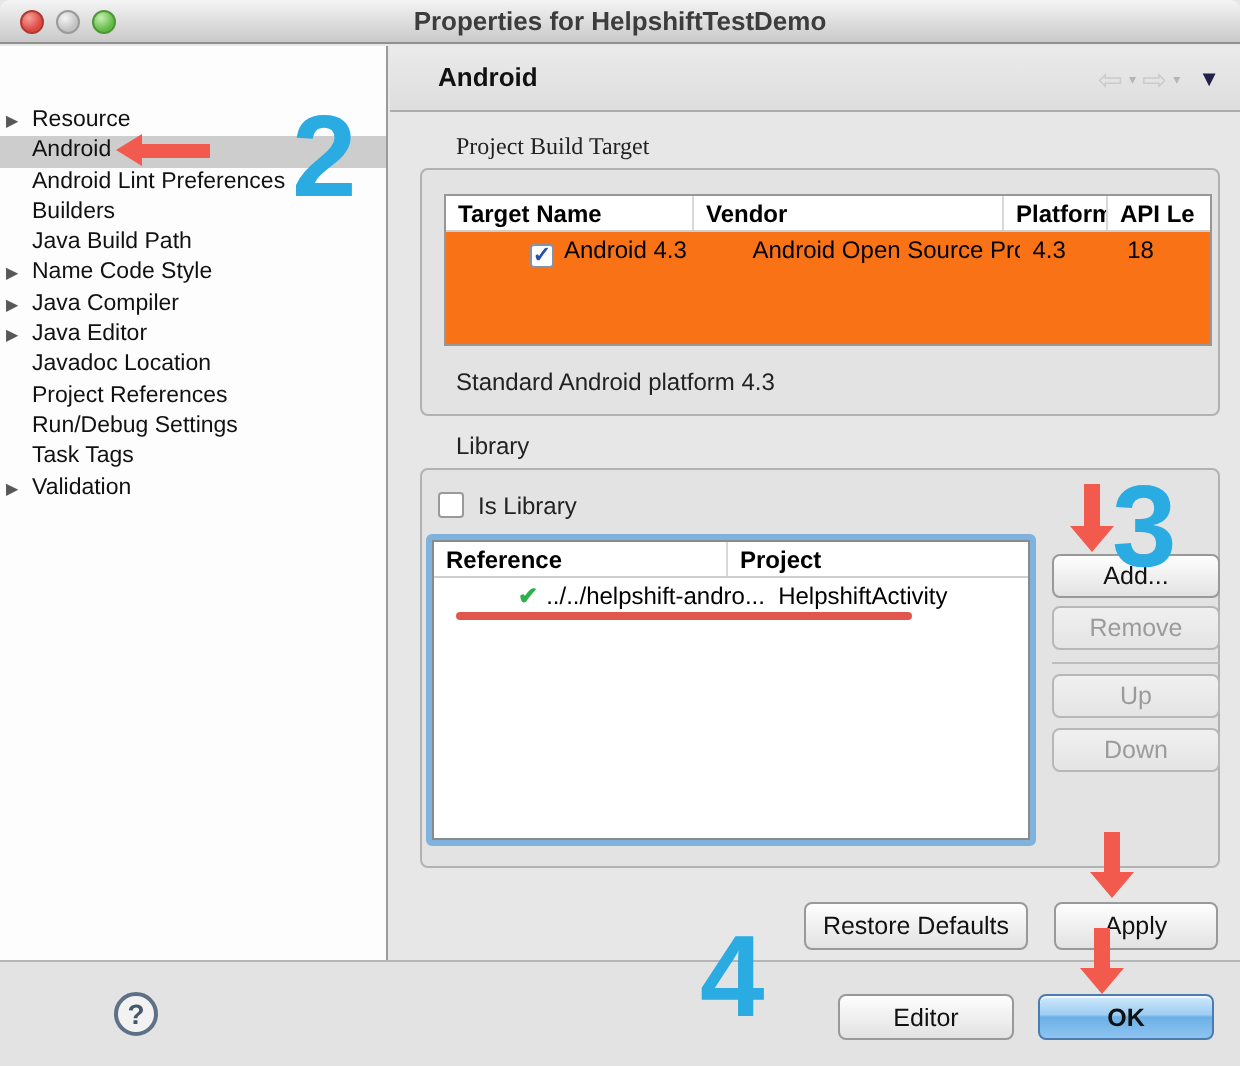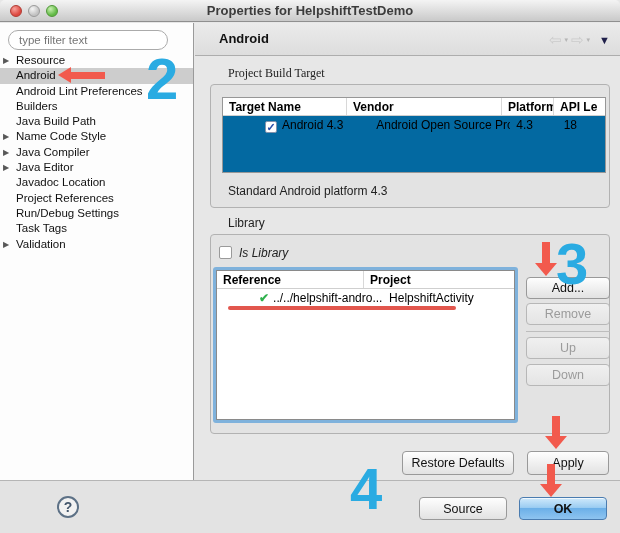--- a/index.html
+++ b/index.html
@@ -37,34 +37,34 @@
   .nav .arr { font-size:15px; color:#cbcbcb; }
   .nav .dd { font-size:7px; color:#b5b5b5; }
   .nav .menu { font-size:11px; color:#20204a; margin-left:6px; }
 
   .content { position:absolute; top:56px; left:195px; width:425px; height:423px; background:#e7e7e7; }
 
   .group-label { position:absolute; font-size:12px; color:#222; }
   .groupbox { position:absolute; border:1px solid #b2b2b2; border-radius:4px; background:#e3e3e3; }
 
   
-  .table { position:absolute; background:#0369a1; border:1px solid #979797; font-size:12px; }
+  .table { position:absolute; background:#f97316; border:1px solid #979797; font-size:12px; }
   .thead { display:flex; height:18px; line-height:18px; font-weight:bold; border-bottom:1px solid #cfcfcf; background:#fff; }
   .th { padding-left:6px; border-left:1px solid #d8d8d8; overflow:hidden; white-space:nowrap; }
   .th:first-child { border-left:none; }
   .trow { display:flex; height:18px; line-height:18px; white-space:nowrap;margin-left:36px; }
   .td { padding-left:6px; overflow:hidden; }
   .cb { display:inline-block; width:12px; height:12px; background:#fff; border:1px solid #8393ad;
     border-radius:2px; vertical-align:-2px; margin-right:5px; text-align:center;
     line-height:11px; font-size:11px; color:#2b4fa8; font-weight:bold; }
   .desc { position:absolute; font-size:12px; color:#222; }
 
   
   .cb-plain { position:absolute; width:13px; height:13px; background:#fff; border:1px solid #9a9a9a; border-radius:2px; }
-  .cb-label { position:absolute; font-size:12px; color:#222;font-style:italic; }
+  .cb-label { position:absolute; font-size:12px; color:#222; }
   .focus-ring { position:absolute; border:3px solid #7fb2dc; border-radius:3px; background:#fff; }
   .lib-table { width:100%; height:100%; border:1px solid #8a8a8a; font-size:12px; background:#fff; }
   .greencheck { color:#2eb14c; font-weight:bold; margin-right:4px; }
 
   .underline-anno { position:absolute; height:4px; background:#e2564d; border-radius:2px; }
 
   
   .btn { position:absolute; display:flex; align-items:center; justify-content:center;
     background:linear-gradient(#fefefe,#e2e2e2); border:1px solid #999;
     border-radius:4px; font-size:12.5px; color:#111; cursor:default; }
@@ -96,21 +96,20 @@
 <div class="window">
 
   <div class="titlebar">
     <div class="tl tl-close"></div>
     <div class="tl tl-min"></div>
     <div class="tl tl-zoom"></div>
     <div class="title">Properties for HelpshiftTestDemo</div>
   </div>
 
   <div class="sidebar">
-    <input class="filter" placeholder="type filter text" style="">
     <div class="tree">
       <div class="tree-item"><span class="tw">▶</span><span>Resource</span></div>
       <div class="tree-item selected"><span>Android</span></div>
       <div class="tree-item"><span>Android Lint Preferences</span></div>
       <div class="tree-item"><span>Builders</span></div>
       <div class="tree-item"><span>Java Build Path</span></div>
       <div class="tree-item"><span class="tw">▶</span><span>Name Code Style</span></div>
       <div class="tree-item"><span class="tw">▶</span><span>Java Compiler</span></div>
       <div class="tree-item"><span class="tw">▶</span><span>Java Editor</span></div>
       <div class="tree-item"><span>Javadoc Location</span></div>
@@ -176,21 +175,21 @@
   <div class="sep-line" style="left:526px; top:331px; width:84px; height:1px;"></div>
   <div class="btn disabled" style="left:526px; top:337px; width:84px; height:22px;">Up</div>
   <div class="btn disabled" style="left:526px; top:364px; width:84px; height:22px;text-align:right;">Down</div>
 
   <div class="btn" style="left:402px; top:451px; width:112px; height:24px;">Restore Defaults</div>
   <div class="btn" style="left:527px; top:451px; width:82px; height:24px;">Apply</div>
 
   <div class="bottombar">
     <div class="help">?</div>
   </div>
-  <div class="btn" style="left:419px; top:497px; width:88px; height:23px;">Source</div>
+  <div class="btn" style="left:419px; top:497px; width:88px; height:23px;">Editor</div>
   <div class="btn default" style="left:519px; top:497px; width:88px; height:23px;">OK</div>
 
   <div class="arrow-left" style="left:58px; top:67px; width:48px;">
     <div class="head"></div>
       <div class="shaft"></div>
   </div>
   <div class="num" style="left:146px; top:50px;">2</div>
 
   <div class="arrow-down" style="left:535px; top:242px;">
     <div class="shaft" style="height:21px;"></div>

